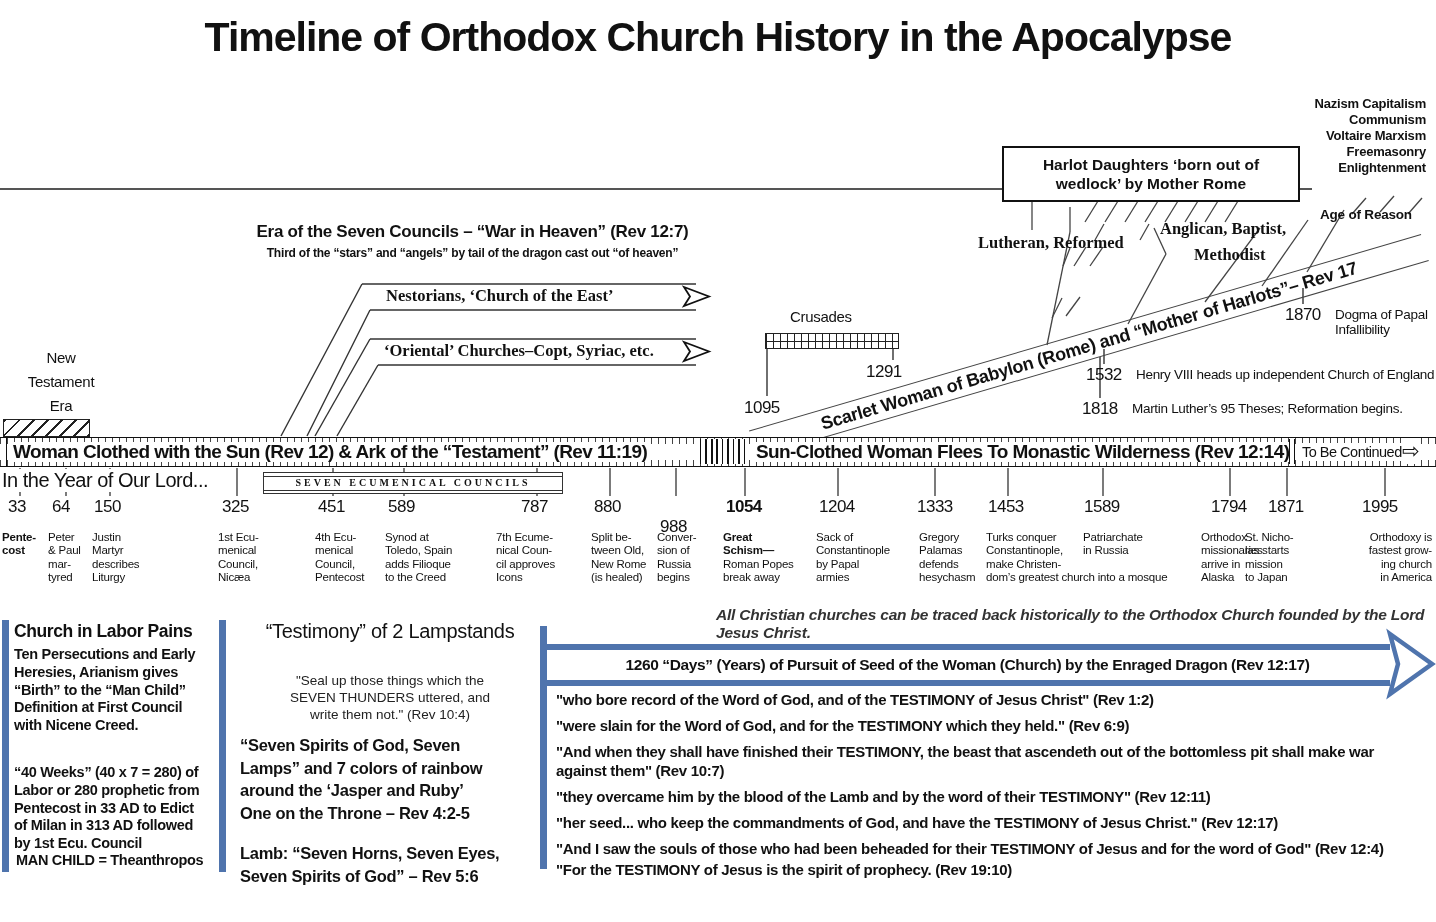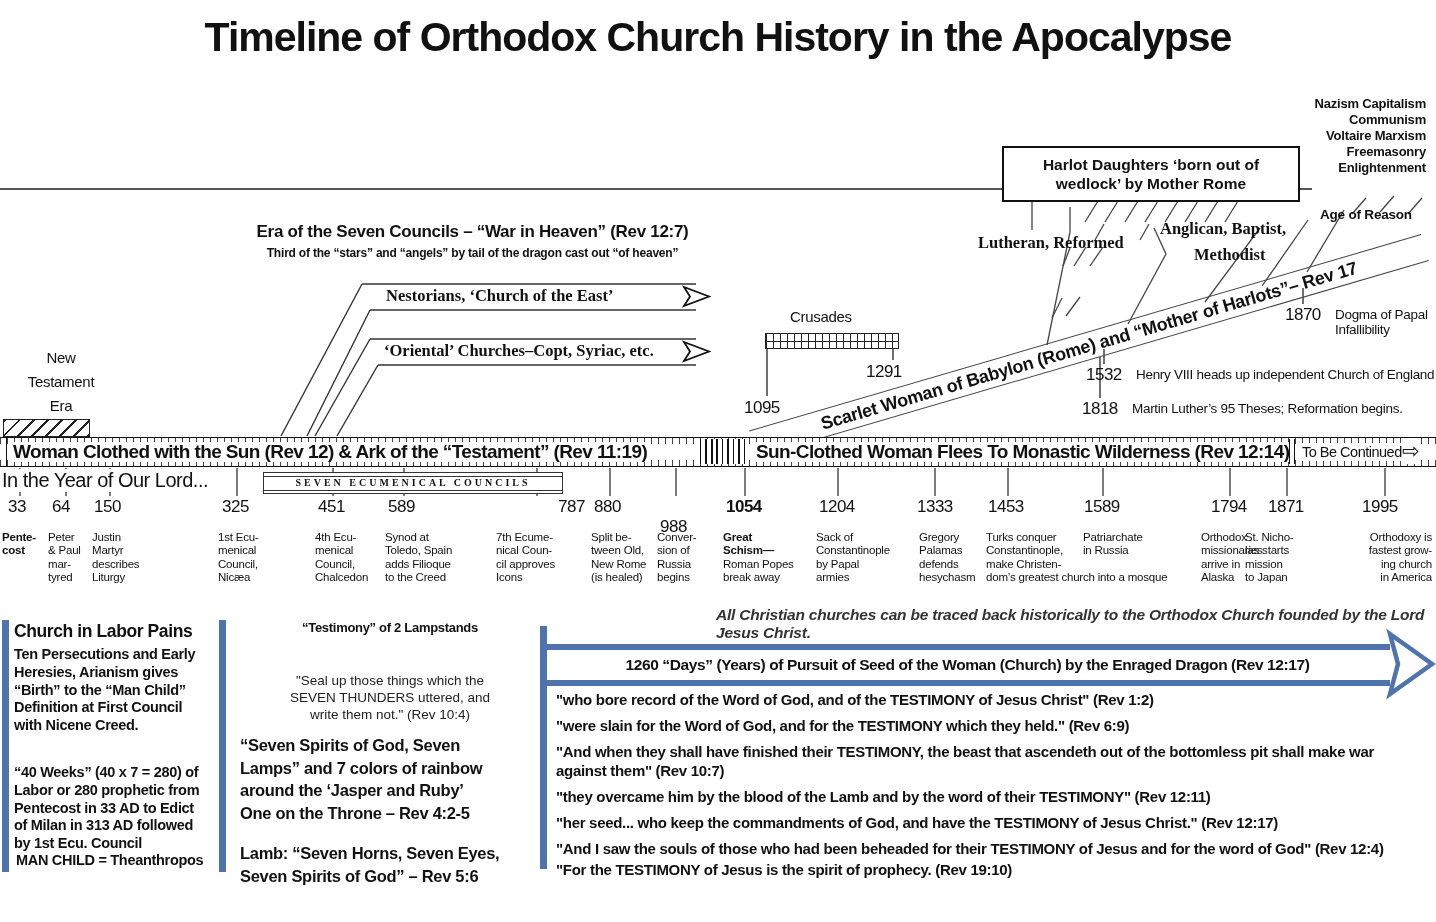--- a/index.html
+++ b/index.html
@@ -71,21 +71,21 @@
   .councils::after{content:"";position:absolute;left:0;right:0;bottom:2.5px;border-top:1px solid #333;}
   .yr{top:497px;font-size:17px;letter-spacing:-0.5px;z-index:2;}
   .desc{top:531px;font-size:11.5px;line-height:13.4px;letter-spacing:-0.2px;z-index:2;}
   .desc .db{font-weight:700;white-space:pre;}
   .desc .dn{white-space:pre;}
   .footnote{left:716px;top:606px;width:720px;font-size:15.5px;font-style:italic;font-weight:700;color:#333;letter-spacing:-0.2px;z-index:2;}
   
   .bluebar{background:#4f74ad;width:7px;z-index:2;}
   .s1-title{left:14px;top:621px;font-size:17.5px;font-weight:700;letter-spacing:-0.4px;}
   .s1-p{font-size:14.5px;font-weight:700;line-height:17.8px;letter-spacing:-0.3px;}
-  .s2-title{left:240px;top:620px;width:300px;text-align:center;font-size:13px;font-weight:700;letter-spacing:-0.3px;}
+  .s2-title{left:240px;top:620px;width:300px;text-align:center;font-size:20px;font-weight:400;letter-spacing:-0.3px;}
   .s2-sub{left:240px;top:646px;width:300px;text-align:center;font-size:16.5px;font-weight:700;}
   .s2-quote{left:240px;top:672px;width:300px;text-align:center;font-size:13.5px;line-height:17px;color:#222;}
   .s2-p{font-size:16.5px;font-weight:700;line-height:22.5px;letter-spacing:-0.3px;}
   
   .arrow-banner{left:545px;top:644px;width:845px;height:42px;border-top:6px solid #4f74ad;border-bottom:6px solid #4f74ad;
       box-sizing:border-box;display:flex;align-items:center;justify-content:center;
       font-size:15.5px;font-weight:700;letter-spacing:-0.4px;z-index:2;}
   .quotes{left:556px;top:690px;width:862px;font-size:15px;font-weight:700;line-height:19px;letter-spacing:-0.3px;z-index:2;}
   .quotes .q{margin-bottom:7px;}
 </style>
@@ -225,21 +225,21 @@
 
   <div class="abs txt intro">In the Year of Our Lord...</div>
   <div class="abs txt councils">SEVEN ECUMENICAL COUNCILS</div>
 
   <div class="abs txt yr" style="left:8px;">33</div>
   <div class="abs txt yr" style="left:52px;">64</div>
   <div class="abs txt yr" style="left:94px;">150</div>
   <div class="abs txt yr" style="left:222px;">325</div>
   <div class="abs txt yr" style="left:318px;">451</div>
   <div class="abs txt yr" style="left:388px;">589</div>
-  <div class="abs txt yr" style="left:521px;margin-left:37px;">787</div>
+  <div class="abs txt yr" style="left:521px;">787</div>
   <div class="abs txt yr" style="left:594px;">880</div>
   <div class="abs txt yr" style="left:660px;margin-top:20px;">988</div>
   <div class="abs txt yr b" style="left:726px;">1054</div>
   <div class="abs txt yr" style="left:819px;">1204</div>
   <div class="abs txt yr" style="left:917px;">1333</div>
   <div class="abs txt yr" style="left:988px;">1453</div>
   <div class="abs txt yr" style="left:1084px;">1589</div>
   <div class="abs txt yr" style="left:1211px;">1794</div>
   <div class="abs txt yr" style="left:1268px;">1871</div>
   <div class="abs txt yr" style="left:1362px;">1995</div>
@@ -264,21 +264,21 @@
   <div class="abs txt desc" style="left:218px;">
       <div class="dn">1st Ecu-
 menical
 Council,
 Nicæa</div>
     </div>
   <div class="abs txt desc" style="left:315px;">
       <div class="dn">4th Ecu-
 menical
 Council,
-Chalcedon</div>
+Pentecost</div>
     </div>
   <div class="abs txt desc" style="left:385px;">
       <div class="dn">Synod at
 Toledo, Spain
 adds Filioque
 to the Creed</div>
     </div>
   <div class="abs txt desc" style="left:496px;">
       <div class="dn">7th Ecume-
 nical Coun-

